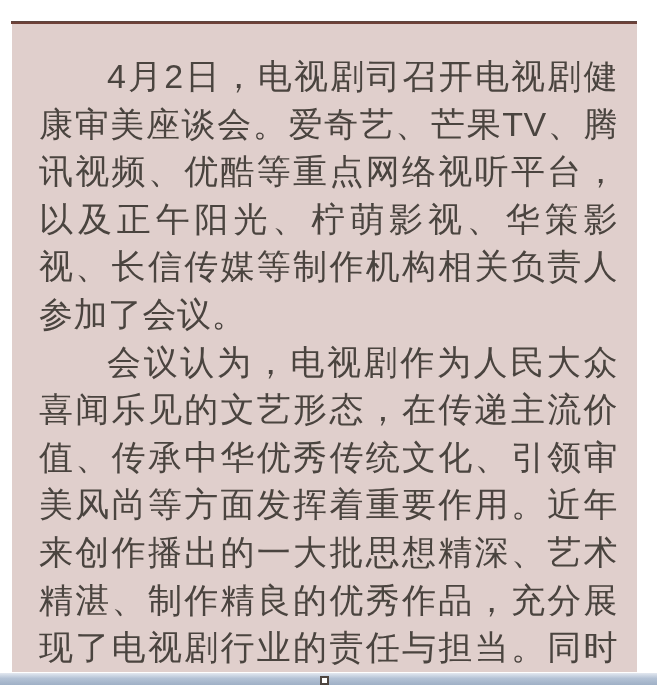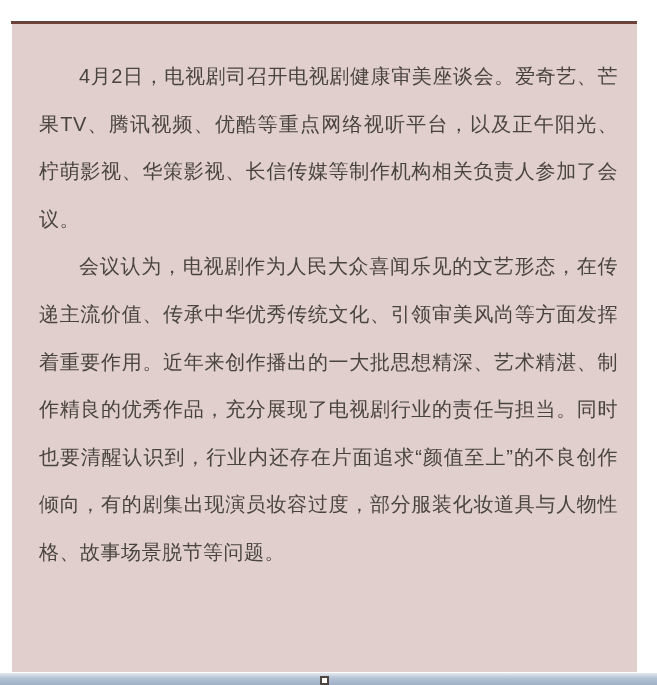--- a/index.html
+++ b/index.html
@@ -28,21 +28,21 @@
     left: 12px;
     top: 24px;
     width: 625px;
     height: 648px;
     box-sizing: border-box;
     background: var(--panel-bg, #e0cfcc);
     padding: 29px 19px 0 27px;
   }
   .doc-image p {
     margin: 0;
-    font-size: 20px;
+    font-size: 34px;
     line-height: 47.6px;
     letter-spacing: 0.5px;
     text-align: justify;
     text-indent: 2em;
     color: var(--text, #4a443f);
     font-weight: 400;
   }
   .h-scrollbar {
     position: absolute;
     left: 0;

